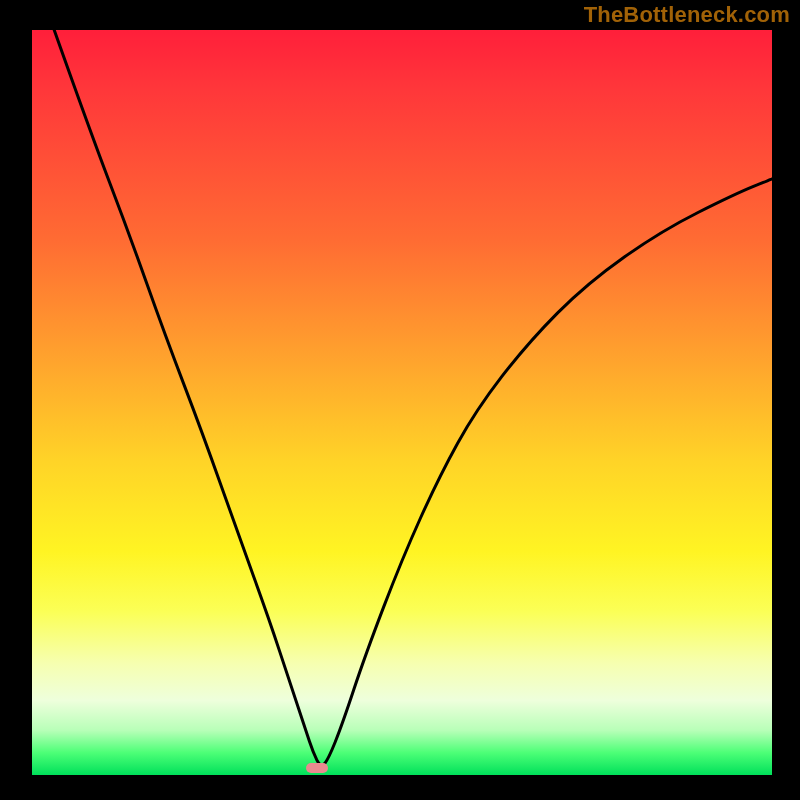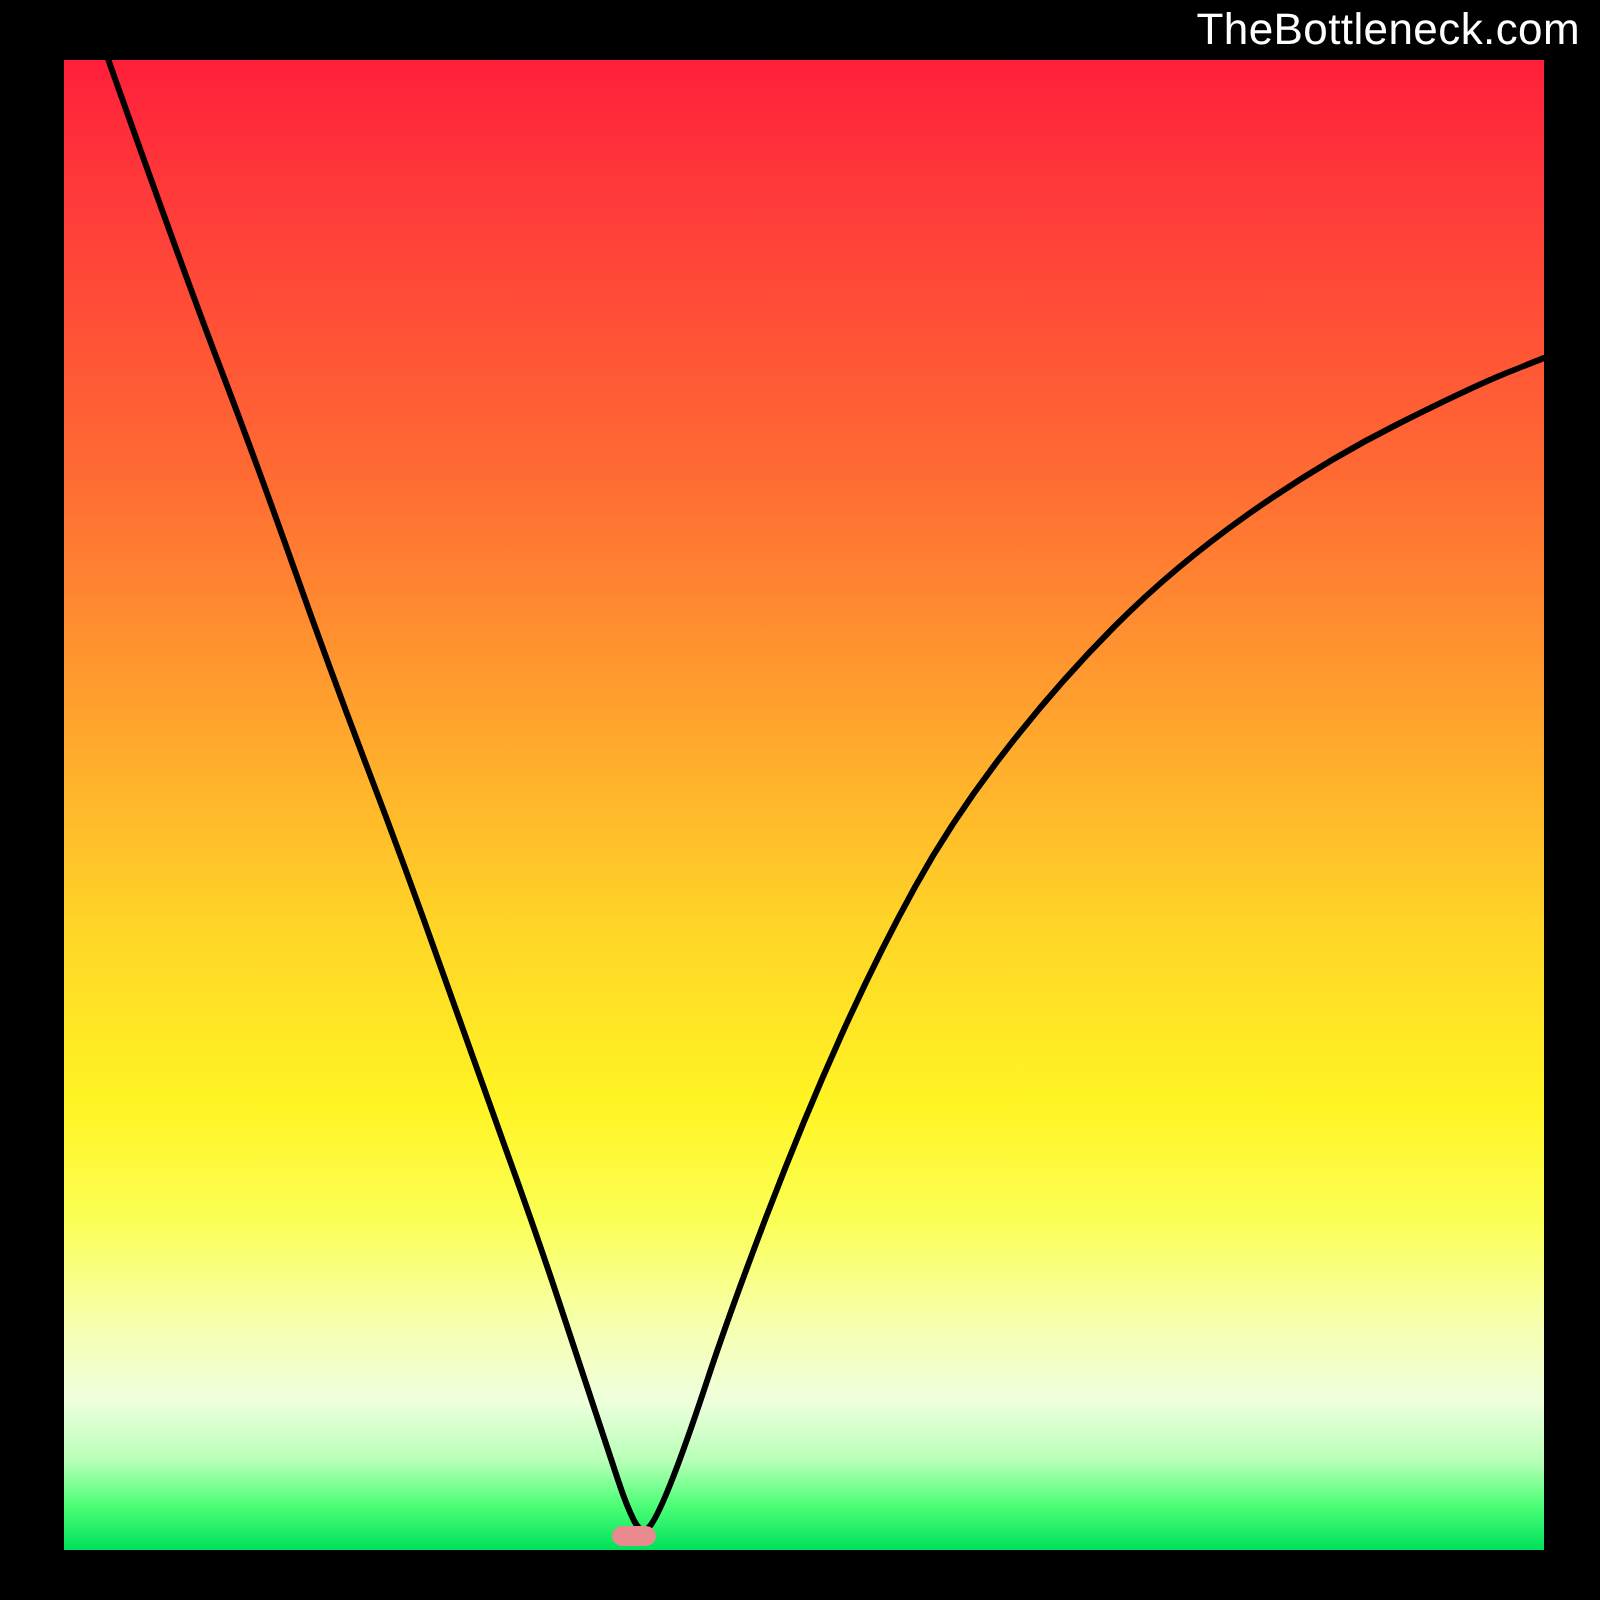--- a/index.html
+++ b/index.html
@@ -14,23 +14,23 @@
   .frame {
     position: relative;
     width: 800px;
     height: 800px;
     background: #000;
   }
   .attribution {
     position: absolute;
     top: 2px;
     right: 10px;
-    color: #ffffff;
+    color: #a16207;
     font-size: 22px;
-    font-weight: 400;
+    font-weight: 700;
     letter-spacing: 0.2px;
     z-index: 5;
   }
   .plot-area {
     position: absolute;
     left: 32px;
     top: 30px;
     width: 740px;
     height: 745px;
     overflow: hidden;

